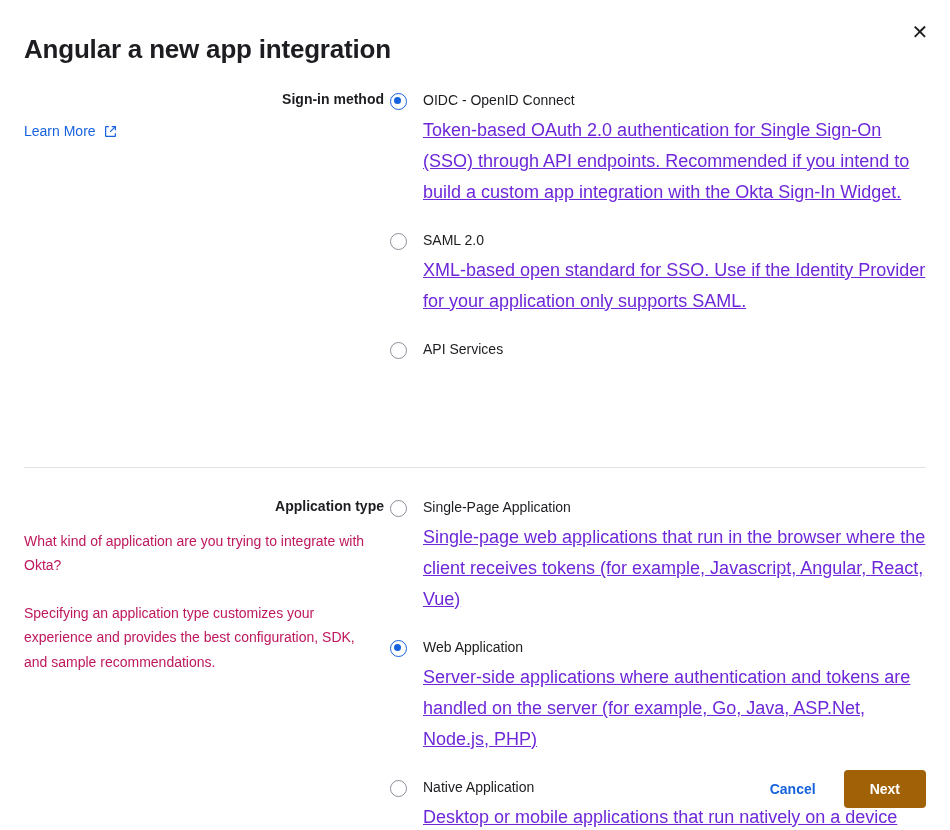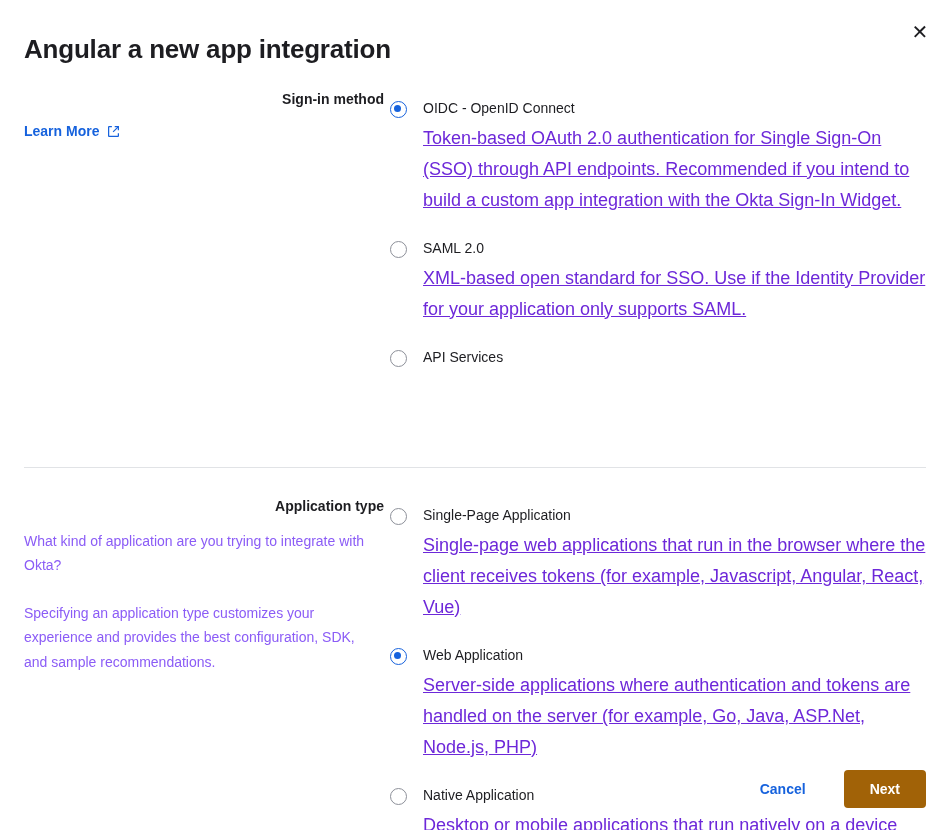--- a/index.html
+++ b/index.html
@@ -57,45 +57,45 @@
 
   .left-col {
     position: absolute;
     left: 0;
     top: 0;
     width: 360px;
   }
   .right-col {
     position: absolute;
     left: 366px;
-    top: 8px;
+    top: 0;
     right: 0;
   }
 
   .label-heading {
     font-size: 14px;
     font-weight: bold;
     color: #1d1d21;
     margin: 0 0 14px 0;
     line-height: 1.3;
     text-align: right;
   }
   .left-para {
     font-size: 14px;
-    color: #8b5cf6;
+    color: #be185d;
     line-height: 1.72;
     margin: 0 0 24px 0;
     max-width: 350px;
   }
   .learn-more {
     display: inline-flex;
     align-items: center;
     gap: 8px;
     font-size: 14px;
-    font-weight: bold;
+    font-weight: normal;
     color: #1662dd;
     text-decoration: none;
     cursor: pointer;
   }
   .ext-icon { display: inline-block; width: 13px; height: 13px; }
 
   .option {
     position: relative;
     padding-left: 33px;
     margin-bottom: 22px;
@@ -150,21 +150,21 @@
     height: 1px;
     background: #e1e3e6;
   }
 
   .footer {
     position: absolute;
     right: 24px;
     bottom: 22px;
     display: flex;
     align-items: center;
-    gap: 34px;
+    gap: 24px;
   }
   .btn-cancel {
     border: none;
     background: transparent;
     color: #1662dd;
     font-size: 14px;
     font-weight: bold;
     cursor: pointer;
     padding: 10px 4px;
     font-family: "Liberation Sans", sans-serif;

